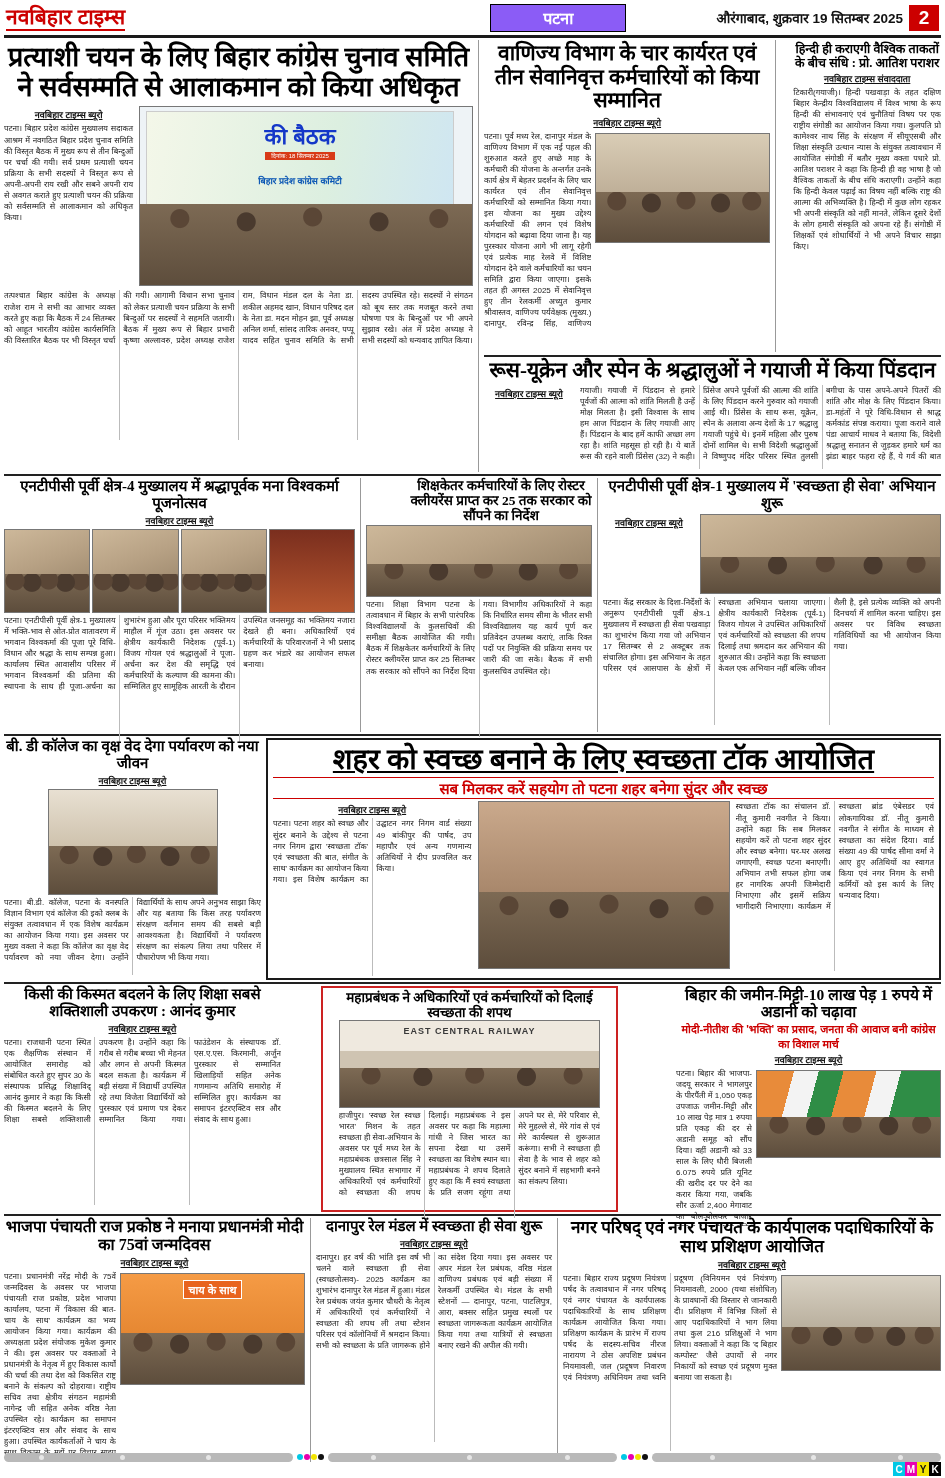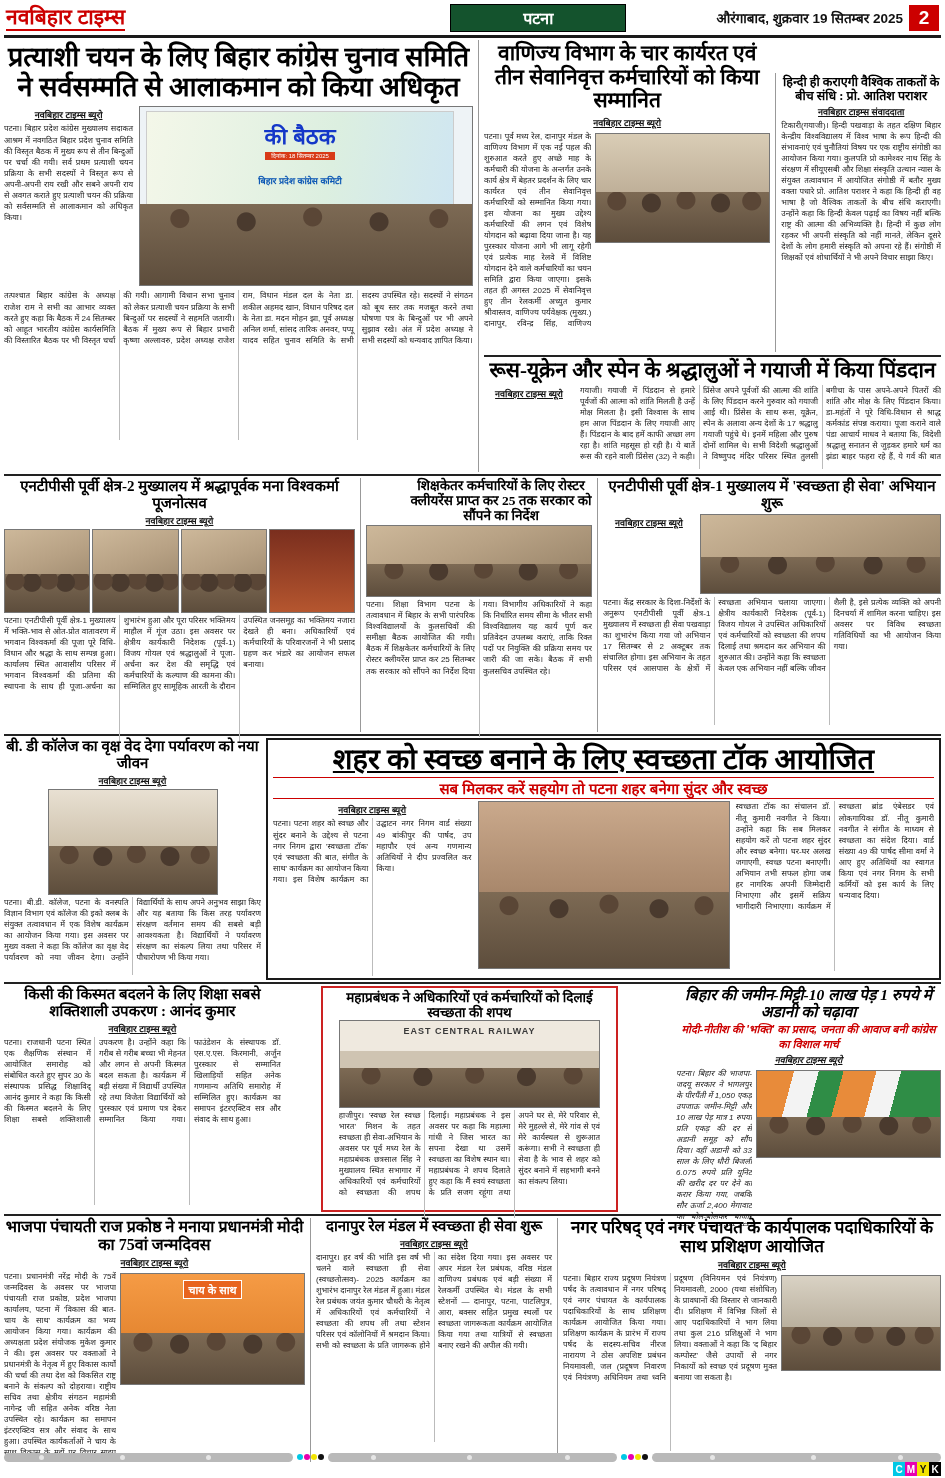--- a/index.html
+++ b/index.html
@@ -8,21 +8,21 @@
     font-family: "Liberation Sans", "DejaVu Sans", sans-serif;
     background: #ffffff; color: #111;
     width: 945px; height: 1478px; overflow: hidden; position: relative;
   }
   .page { width: 945px; height: 1478px; padding: 2px 4px; position: relative; }
 
   
   .masthead { display: flex; align-items: center; height: 30px; padding: 2px 2px 0 2px; }
   .paper-name { color: #cc0000; font-weight: bold; font-size: 21px; border-bottom: 2px solid #cc0000; line-height: 1.1; }
   .mast-spacer { flex: 1; }
-  .edition-box { background: #14532d; color: #fff; font-weight: bold; font-size: 16px; padding: 2px 72px; border: 1px solid #000; }
+  .edition-box { background: #8b5cf6; color: #fff; font-weight: bold; font-size: 16px; padding: 2px 52px; border: 1px solid #000; }
   .dateline { font-weight: bold; font-size: 13.5px; margin-left: 90px; margin-right: 6px; }
   .page-num { background: #cc0000; color: #fff; font-weight: bold; font-size: 19px; width: 30px; height: 26px; display:flex; align-items:center; justify-content:center; }
   .mast-rule { border-top: 3px solid #1a1a1a; margin: 3px 0 2px 0; }
 
   
   .headline { font-family: "Liberation Serif", "DejaVu Serif", serif; font-weight: bold; color: #000; text-align: center; line-height: 1.12; }
   .byline { font-weight: bold; font-size: 9px; text-align: center; text-decoration: underline; margin: 2px auto 2px auto; }
   .bodytext { font-size: 8px; line-height: 1.38; text-align: justify; color: #1c1c1c; }
   .subhead-red { color: #cc0000; font-weight: bold; text-align: center; }
   .cols-2 { column-count: 2; column-gap: 8px; column-rule: 1px solid #bbb; }
@@ -39,21 +39,21 @@
                  radial-gradient(circle at 90% 18%, #5a4636 9px, transparent 10px),
                  linear-gradient(#7d6a54,#5d4d3c); }
   .photo .banner { position:absolute; top:6%; left:6%; right:6%; text-align:center; font-weight:bold; }
 
   
   .band1 { display: flex; height: 432px; }
   .b1-left { width: 474px; padding-right: 5px; }
   .b1-right { width: 463px; padding-left: 5px; border-left: 1px solid #999; display:flex; flex-direction:column; }
   .b1-right-top { display:flex; height: 312px; }
   .art-commerce { width: 292px; padding-right: 5px; }
-  .art-hindi { width: 166px; padding-left: 5px; border-left: 1px solid #999; margin-top: 33px; }
+  .art-hindi { width: 166px; padding-left: 17px; border-left: 1px solid #999; }
   .congress-head { font-size: 27px; margin: 2px 0 4px 0; }
   .congress-mid { display:flex; }
   .congress-leftcol { width: 130px; }
   .photo-congress { width: 336px; height: 180px; margin-left: 6px; background: linear-gradient(#eef3f6 0 58%, #e8ddc9 58% 100%); }
   .congress-banner-area { position:absolute; top:4px; left:6px; right:18px; height:56%;
       background: linear-gradient(100deg,#f4f7e9 0%,#dcefe0 60%,#cfe6f2 100%); border:1px solid #ccc; }
   .ki-baithak { color:#1437c8; font-weight:bold; font-size:22px; text-align:center; margin-top:8px; }
   .bpcc { color:#0a56b4; font-weight:bold; font-size:9px; text-align:center; margin-top:14px; }
   .congress-date-chip { background:#d83a17; color:#fff; font-size:6px; width:70px; margin:2px auto; text-align:center; }
   .commerce-head { font-size: 21px; margin: 2px 0 3px 0; }
@@ -81,21 +81,21 @@
   .talk-head { font-size: 29px; text-decoration: underline; }
   .talk-sub { font-size: 15px; border-top:1px solid #cc0000; border-bottom:1px solid #cc0000; margin: 2px 0; }
   .talk-body { display:flex; gap:6px; }
   .talk-text { flex:1; }
   .photo-talk { width: 252px; height: 168px; background: linear-gradient(#caa98c,#8c6b50); }
 
   
   .band5 { display:flex; height: 230px; border-top: 2px solid #222; margin-top:2px; padding-top:2px;gap:35px; }
   .b5-a { width: 306px; padding-right:5px; }
   .b5-b { width: 320px; padding: 2px 16px; border: 2px solid #cc2222; }
-  .b5-c { width: 311px; padding-left:23px;font-style:italic; }
+  .b5-c { width: 311px; padding-left:23px; }
   .b5-head { font-size: 15px; }
   .photo-ecr { width: 100%; height: 88px; background: linear-gradient(#efe9df 0 35%, #cfc4b2 35% 100%); }
   .ecr-banner { color:#3a3a3a; font-size: 9px; letter-spacing: 1px; font-weight: bold; }
   .photo-march { width: 185px; height: 88px; float:right; margin: 2px 0 2px 4px;
      background: linear-gradient(105deg,#e88b3a 0 18%, #f3f3f3 18% 30%, #2f8d46 30% 42%, #e88b3a 42% 58%, #f3f3f3 58% 70%, #2f8d46 70% 100%); }
 
   
   .band6 { display:flex; height: 248px; border-top: 2px solid #222; margin-top:2px; padding-top:2px; }
   .b6-a { width: 306px; padding-right:5px; }
   .b6-b { width: 248px; padding:0 5px; border-left:1px solid #999; border-right:1px solid #999; }
@@ -172,21 +172,21 @@
               <div class="byline">नवबिहार टाइम्स ब्यूरो</div>
             </div>
           <div class="bodytext cols-3" style="flex:1; height:84px; overflow:hidden;">गयाजी। गयाजी में पिंडदान से हमारे पूर्वजों की आत्मा को शांति मिलती है उन्हें मोक्ष मिलता है। इसी विश्वास के साथ हम आज पिंडदान के लिए गयाजी आए हैं। पिंडदान के बाद हमें काफी अच्छा लग रहा है। शांति महसूस हो रही है। ये बातें रूस की रहने वाली प्रिंसेस (32) ने कही। प्रिंसेज अपने पूर्वजों की आत्मा की शांति के लिए पिंडदान करने गुरुवार को गयाजी आई थी। प्रिंसेस के साथ रूस, यूक्रेन, स्पेन के अलावा अन्य देशों के 17 श्रद्धालु गयाजी पहुंचे थे। इनमें महिला और पुरुष दोनों शामिल थे। सभी विदेशी श्रद्धालुओं ने विष्णुपद मंदिर परिसर स्थित तुलसी बगीचा के पास अपने-अपने पितरों की शांति और मोक्ष के लिए पिंडदान किया। डा-महंतों ने पूरे विधि-विधान से श्राद्ध कर्मकांड संपन्न कराया। पूजा कराने वाले पंडा आचार्य माधव ने बताया कि, विदेशी श्रद्धालु सनातन से जुड़कर हमारे धर्म का झंडा बाहर फहरा रहे हैं, ये गर्व की बात है। देश में कुछ लोग रहकर भी अपनी संस्कृति को नहीं मानते, लेकिन दूसरे देशों के लोग हमारी संस्कृति को अपना रहे हैं।</div>
         </div>
       </div>
     </div>
   </div>
 
   <div class="band3">
     <div class="b3-a">
-      <div class="headline b3-head">एनटीपीसी पूर्वी क्षेत्र-2 मुख्यालय में श्रद्धापूर्वक मना विश्वकर्मा पूजनोत्सव</div>
+      <div class="headline b3-head">एनटीपीसी पूर्वी क्षेत्र-4 मुख्यालय में श्रद्धापूर्वक मना विश्वकर्मा पूजनोत्सव</div>
       <div class="byline">नवबिहार टाइम्स ब्यूरो</div>
       <div class="photo-strip">
         <div class="photo">
             <div class="people"></div>
           </div>
         <div class="photo">
             <div class="people"></div>
           </div>
         <div class="photo">
             <div class="people"></div>

